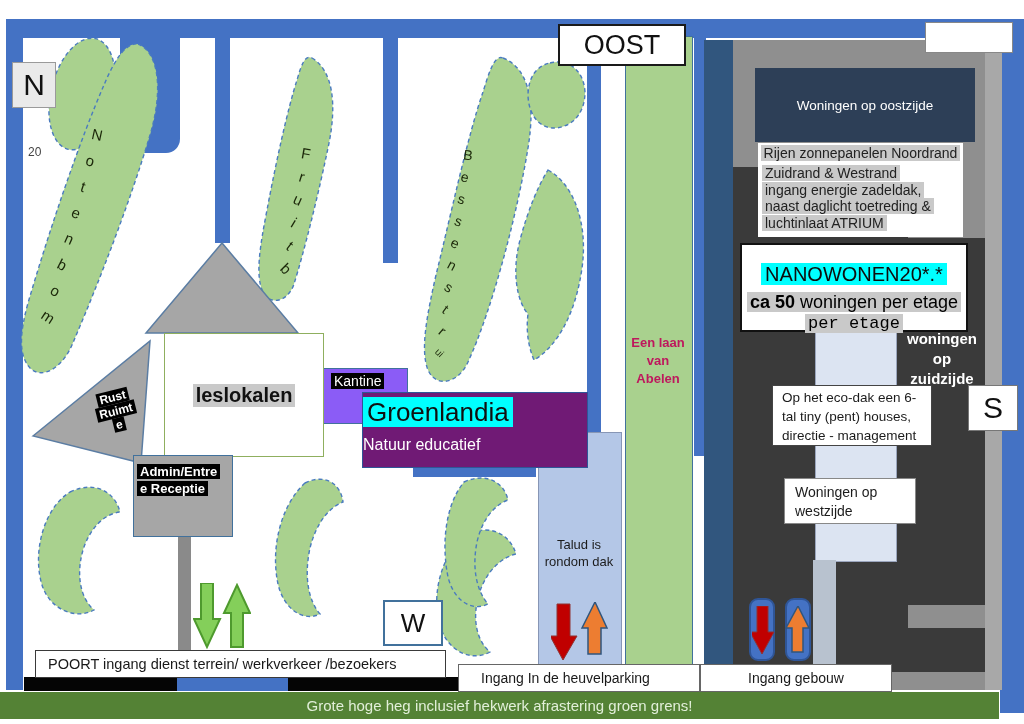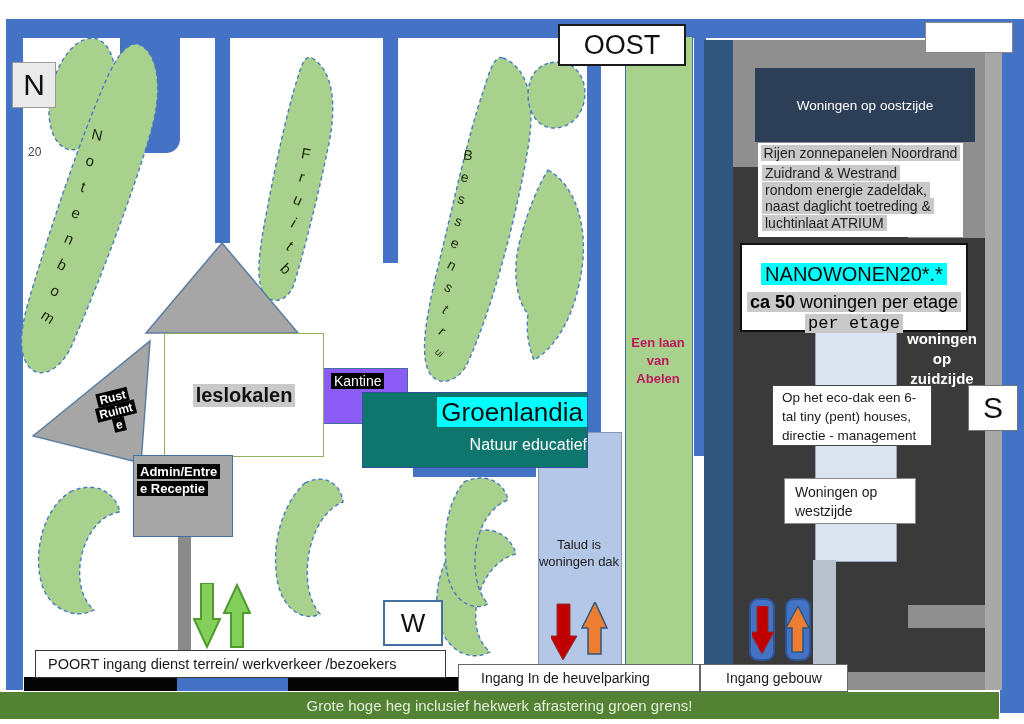--- a/index.html
+++ b/index.html
@@ -119,60 +119,60 @@
 
   <div class="abs" style="left:310px;top:368px;width:96px;height:54px;background:#8b5cf6;border:1px solid #41719c;">
     <span class="hl-black" style="position:absolute;left:20px;top:4px;font-size:14px;">Kantine</span>
   </div>
 
   <div class="abs wbox" style="left:164px;top:333px;width:160px;height:124px;border:1px solid #8faf5e;">
     <span class="hl-gray" style="font-weight:bold;font-size:20px;">leslokalen</span>
   </div>
 
   <div class="abs" style="left:413px;top:462px;width:123px;height:15px;background:#4472c4;"></div>
-  <div class="abs" style="left:362px;top:392px;width:226px;height:76px;background:#0f766e;border:1px solid #2f5597;box-sizing:border-box;text-align:right;">
+  <div class="abs" style="left:362px;top:392px;width:226px;height:76px;background:#701a75;border:1px solid #2f5597;box-sizing:border-box;text-align:left;">
     <div style="margin-top:4px;"><span class="hl-cyan" style="font-size:26px;color:#101010;">Groenlandia</span></div>
     <div style="margin-top:8px;color:#fff;font-size:16px;">Natuur educatief</div>
   </div>
 
   <div class="abs" style="left:178px;top:520px;width:13px;height:170px;background:#8a8a8a;"></div>
   <div class="abs" style="left:133px;top:455px;width:100px;height:82px;background:#a6a6a6;border:1px solid #41719c;box-sizing:border-box;">
     <div style="margin:7px 0 0 3px;font-size:13px;font-weight:bold;line-height:17px;">
       <span class="hl-black">Admin/Entre</span><br>
       <span class="hl-black">e Receptie</span>
     </div>
   </div>
   <svg class="abs" style="left:193px;top:583px;" width="58" height="66">
     <polygon points="8,0 20,0 20,36 27,36 14,64 1,36 8,36" fill="#84cf5a" stroke="#4e9a2e" stroke-width="2"></polygon>
     <polygon points="44,2 57,30 50,30 50,64 38,64 38,30 31,30" fill="#84cf5a" stroke="#4e9a2e" stroke-width="2"></polygon>
   </svg>
 
   <div class="abs" style="left:538px;top:536px;width:82px;text-align:center;font-size:13px;line-height:17px;color:#1c1c1c;">
     <div>Talud  is</div>
-    <div>woningen dak</div>
+    <div>rondom dak</div>
   </div>
   <svg class="abs" style="left:551px;top:602px;" width="58" height="60">
     <polygon points="6,2 19,2 19,34 26,34 12,58 -1,34 6,34" fill="#c00000" stroke="#8f3333" stroke-width="1"></polygon>
     <polygon points="44,0 56,26 50,26 50,52 37,52 37,26 31,26" fill="#ed7d31" stroke="#31567e" stroke-width="1.5"></polygon>
   </svg>
 
   <div class="abs" style="left:625px;top:334px;width:66px;text-align:center;font-weight:bold;font-size:13px;line-height:18px;color:#be185d;">
     <div>Een laan</div>
     <div>van</div>
     <div>Abelen</div>
   </div>
 
   <div class="abs" style="left:755px;top:68px;width:220px;height:74px;background:#2d3f57;color:#fff;display:flex;align-items:center;justify-content:center;font-size:13.5px;">
     <span>Woningen op oostzijde</span>
   </div>
   <div class="abs" style="left:758px;top:143px;width:205px;height:94px;background:#fff;font-size:14px;color:#222;">
     <div style="text-align:center;margin-top:2px;"><span class="hl-gray">Rijen zonnepanelen Noordrand</span></div>
     <div style="margin:4px 0 0 4px;line-height:16.5px;">
       <span class="hl-gray">Zuidrand  &amp;  Westrand</span><br>
-      <span class="hl-gray">rondom energie zadeldak,</span><br>
+      <span class="hl-gray">ingang energie zadeldak,</span><br>
       <span class="hl-gray">naast daglicht toetreding &amp;</span><br>
       <span class="hl-gray">luchtinlaat  ATRIUM</span>
     </div>
   </div>
 
   <div class="abs" style="left:898px;top:329px;width:88px;text-align:center;color:#fff;font-weight:bold;font-size:15px;line-height:20px;">
     <div>woningen</div>
     <div>op</div>
     <div>zuidzijde</div>
   </div>
@@ -217,20 +217,20 @@
   <div class="abs wbox" style="left:925px;top:22px;width:88px;height:31px;border:1px solid #888;"></div>
 
   <div class="abs" id="black-bar"></div>
   <div class="abs" id="black-bar-blue"></div>
   <div class="abs" style="left:35px;top:650px;width:411px;height:28px;background:#fff;border:1.5px solid #3a3a3a;box-sizing:border-box;display:flex;align-items:center;padding-left:12px;font-size:14.5px;color:#191919;">
     <span>POORT ingang dienst terrein/ werkverkeer /bezoekers</span>
   </div>
   <div class="abs" style="left:458px;top:664px;width:242px;height:28px;background:#fff;border:1px solid #666;box-sizing:border-box;display:flex;align-items:center;padding-left:22px;font-size:14px;color:#191919;">
     <span>Ingang In de heuvelparking</span>
   </div>
-  <div class="abs" style="left:700px;top:664px;width:148px;height:28px;background:#fff;border:1px solid #666;box-sizing:border-box;display:flex;align-items:center;justify-content:center;font-size:14px;color:#191919;">
+  <div class="abs" style="left:700px;top:664px;width:192px;height:28px;background:#fff;border:1px solid #666;box-sizing:border-box;display:flex;align-items:center;justify-content:center;font-size:14px;color:#191919;">
     <span>Ingang  gebouw</span>
   </div>
   <div class="abs" id="green-bar">
     <span>Grote hoge heg inclusief hekwerk afrastering groen grens!</span>
   </div>
 
 </div>
 
 </body></html>

